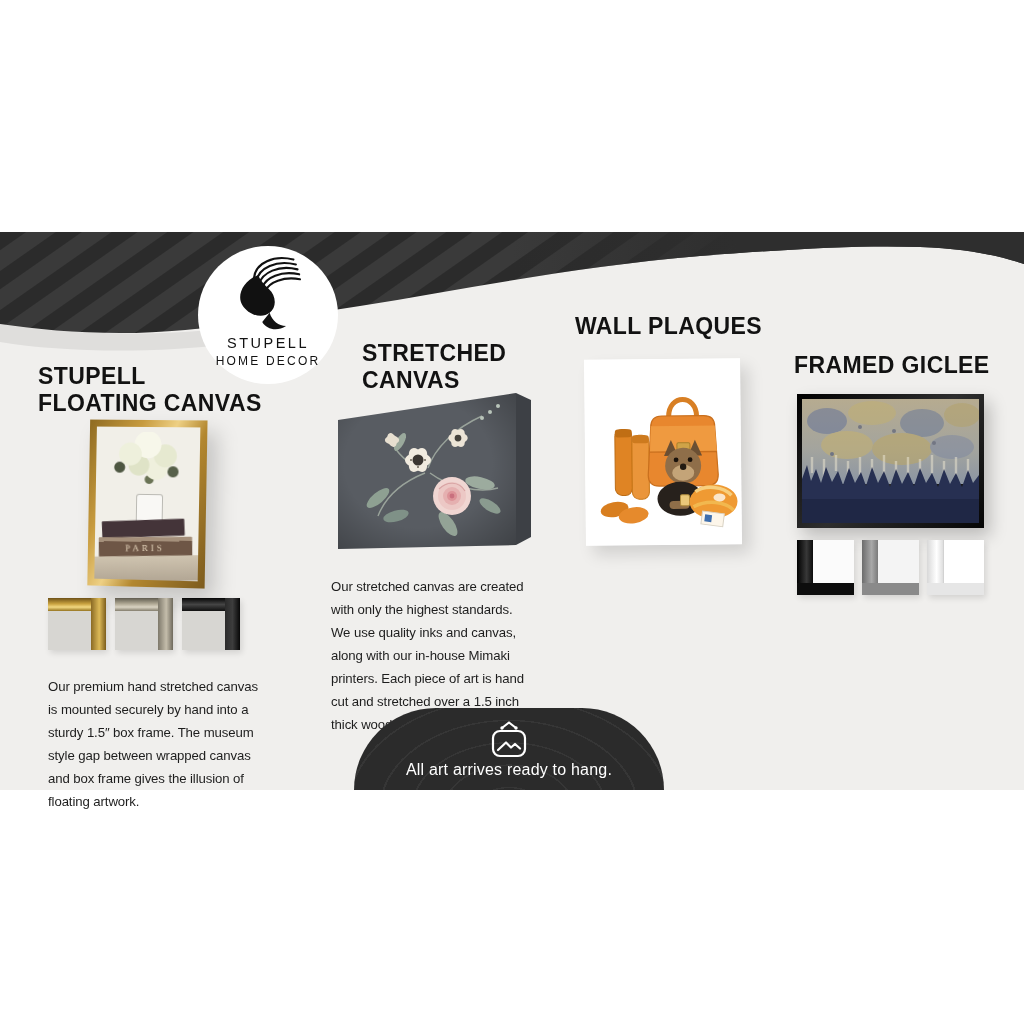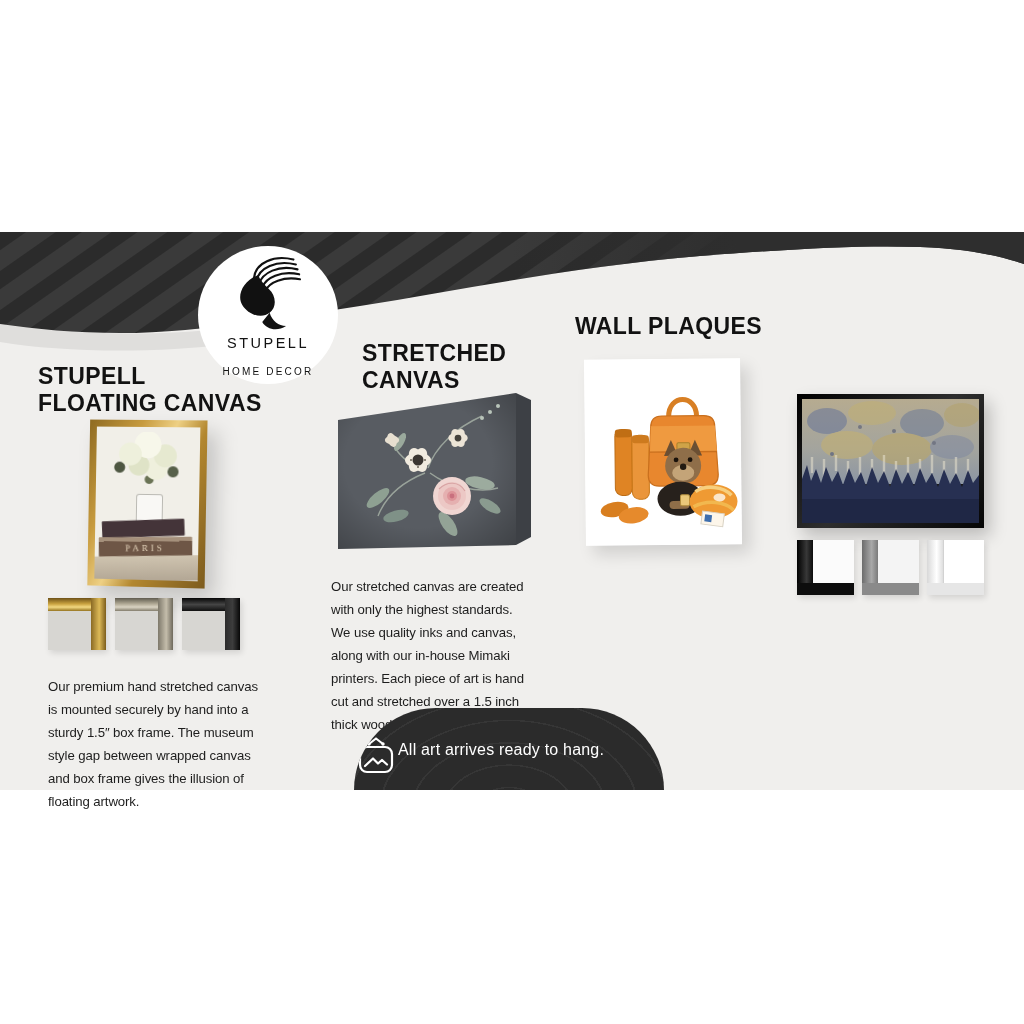--- a/index.html
+++ b/index.html
@@ -6,21 +6,21 @@
   .page{position:relative;width:1024px;height:1024px;background:#ffffff;overflow:hidden;
         font-family:"Liberation Sans",sans-serif;color:#1e1e1e;}
   .artboard{position:absolute;left:0;top:232px;width:1024px;height:558px;background:#f0efed;}
   .band-svg{position:absolute;left:0;top:232px;width:1024px;height:132px;display:block;}
 
   
   .logo-circle{position:absolute;left:198px;top:246px;width:140px;height:138px;border-radius:50%;
                background:#fff;display:flex;flex-direction:column;align-items:center;z-index:5;}
   .logo-mark{margin-top:7px;width:76px;height:82px;}
   .brand-name{font-size:14.5px;font-weight:500;letter-spacing:2.5px;color:#121212;margin-top:0px;}
-  .brand-tagline{font-size:10px;font-weight:500;letter-spacing:2.2px;color:#121212;margin-top:15px;}
+  .brand-tagline{font-size:12px;font-weight:500;letter-spacing:2.2px;color:#121212;margin-top:3px;}
 
   
   .sec-title{position:absolute;font-size:23px;font-weight:700;letter-spacing:.4px;line-height:26.5px;color:#121212;}
   .sec-title span{display:block;}
   .desc{position:absolute;font-size:13.2px;line-height:23px;letter-spacing:-.1px;color:#1d1d1d;}
   .t1{left:38px;top:363px;}  .d1{left:48px;top:662px;width:218px;}
   .t2{left:362px;top:340px;} .d2{left:331px;top:562px;width:202px;}
   .t3{left:575px;top:313px;} .d3{left:568px;top:566px;width:196px;}
   .t4{left:794px;top:352px;} .d4{left:795px;top:603px;width:196px;}
 
@@ -80,21 +80,21 @@
   .art3{position:absolute;left:585px;top:359px;width:156px;height:186px;background:#fff;
         box-shadow:8px 9px 16px rgba(0,0,0,.13);transform:rotate(-.6deg);}
   .art3 svg{display:block;}
   
   .art4{position:absolute;left:797px;top:394px;width:187px;height:134px;box-sizing:border-box;padding:5px;
         background:linear-gradient(135deg,#000,#2e2e2e 50%,#050505);box-shadow:6px 8px 16px rgba(0,0,0,.22);}
   .art4 svg{display:block;}
 
   
   .dome{position:absolute;left:354px;top:708px;width:310px;height:82px;border-radius:160px 160px 0 0;
-        background:#2b2b2b;overflow:hidden;display:flex;flex-direction:row;align-items:center;}
+        background:#2b2b2b;overflow:hidden;display:flex;flex-direction:column;align-items:center;}
   .dome::before{content:"";position:absolute;inset:0;
         background:repeating-radial-gradient(ellipse 430px 300px at 50% 125%,rgba(255,255,255,.05) 0 2px,transparent 2px 32px);}
   .dome-icon{margin-top:11px;width:44px;height:40px;position:relative;}
   .dome-text{position:relative;color:#ffffff;font-size:16px;letter-spacing:.2px;margin-top:2px;}
 </style>
 </head>
 <body>
 
 <div class="page">
 
@@ -135,20 +135,23 @@
   <div class="sec-title t1">
     <span>STUPELL</span>
     <span>FLOATING CANVAS</span>
   </div>
   <div class="sec-title t3">
     <span>WALL PLAQUES</span>
   </div>
   <div class="sec-title t2">
     <span>STRETCHED</span>
     <span>CANVAS</span>
+  </div>
+  <div class="sec-title t4">
+    <span>FRAMED GICLEE</span>
   </div>
 
   <div class="art1">
     <div class="art1-canvas">
       <div class="hydrangea"></div>
       <div class="jar"></div>
       <div class="book-top"></div>
       <div class="book-bottom">
         <span>PARIS</span>
       </div>

